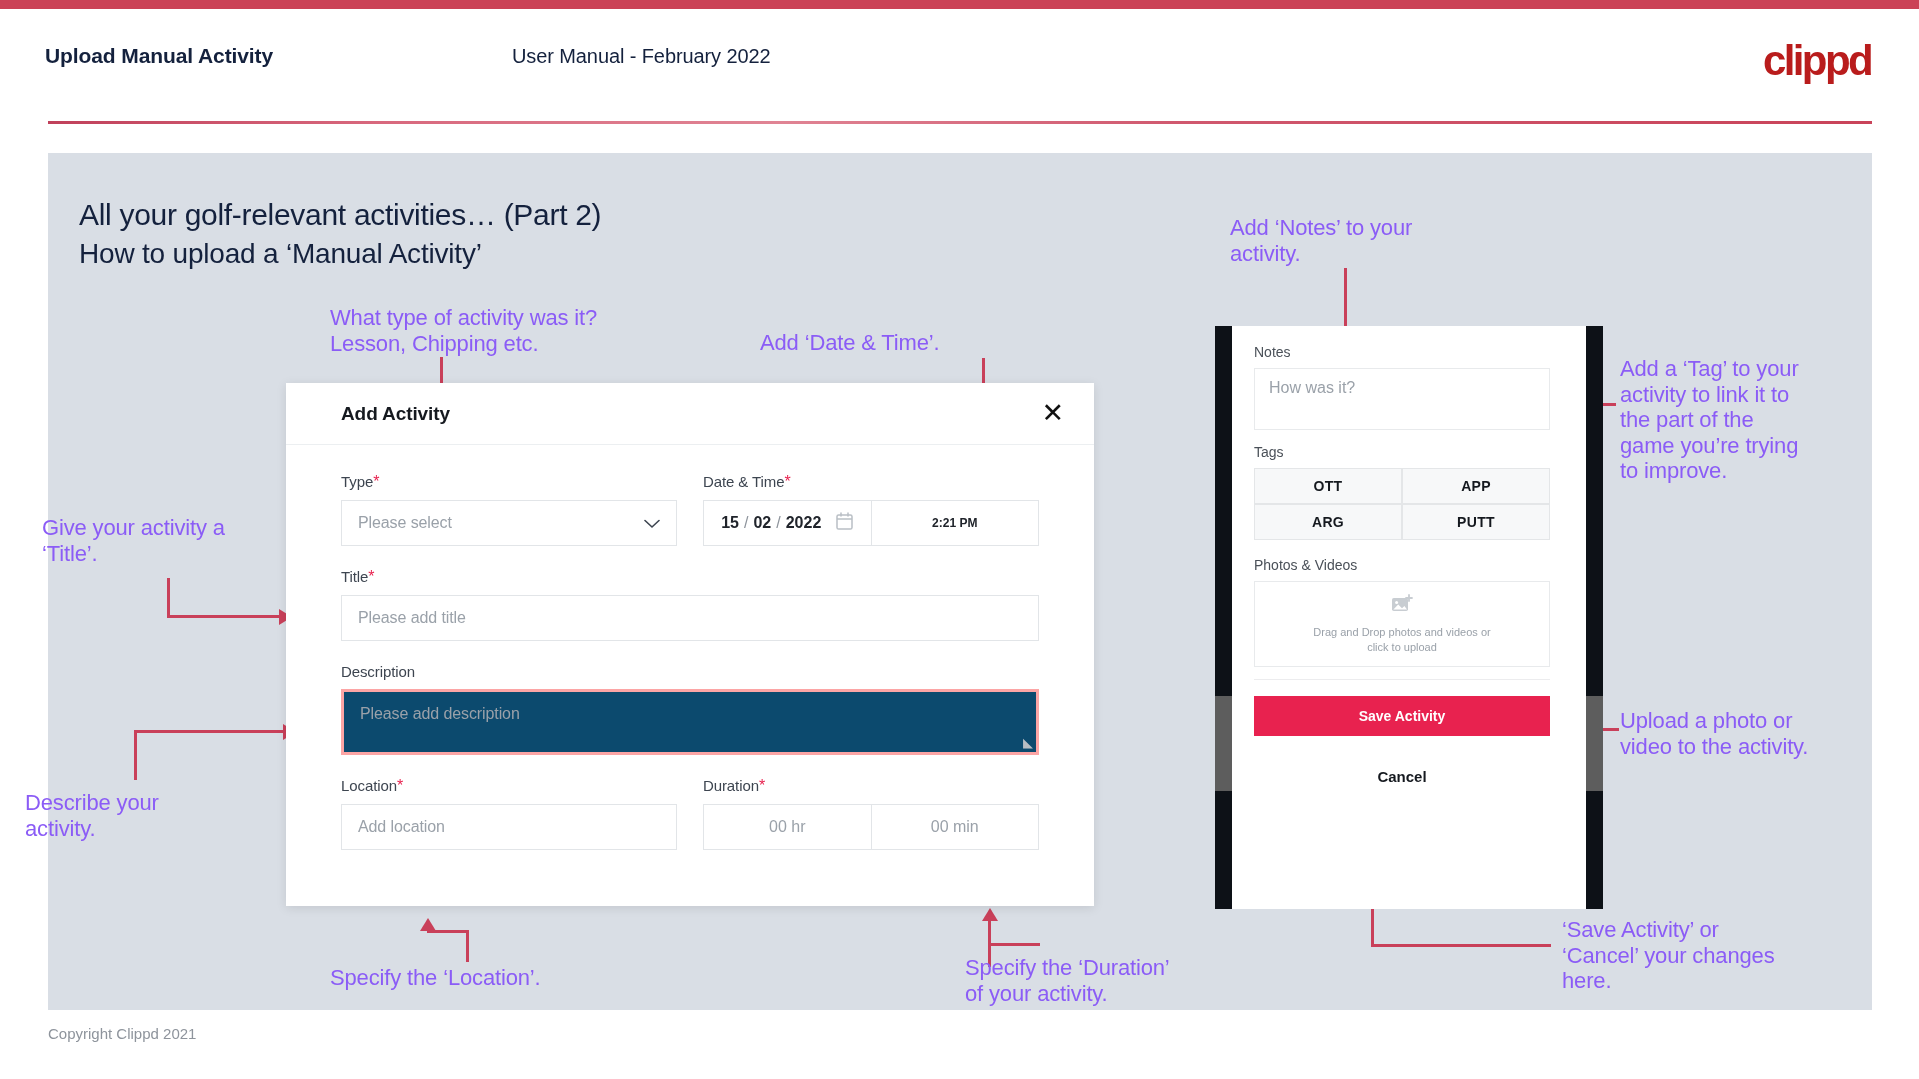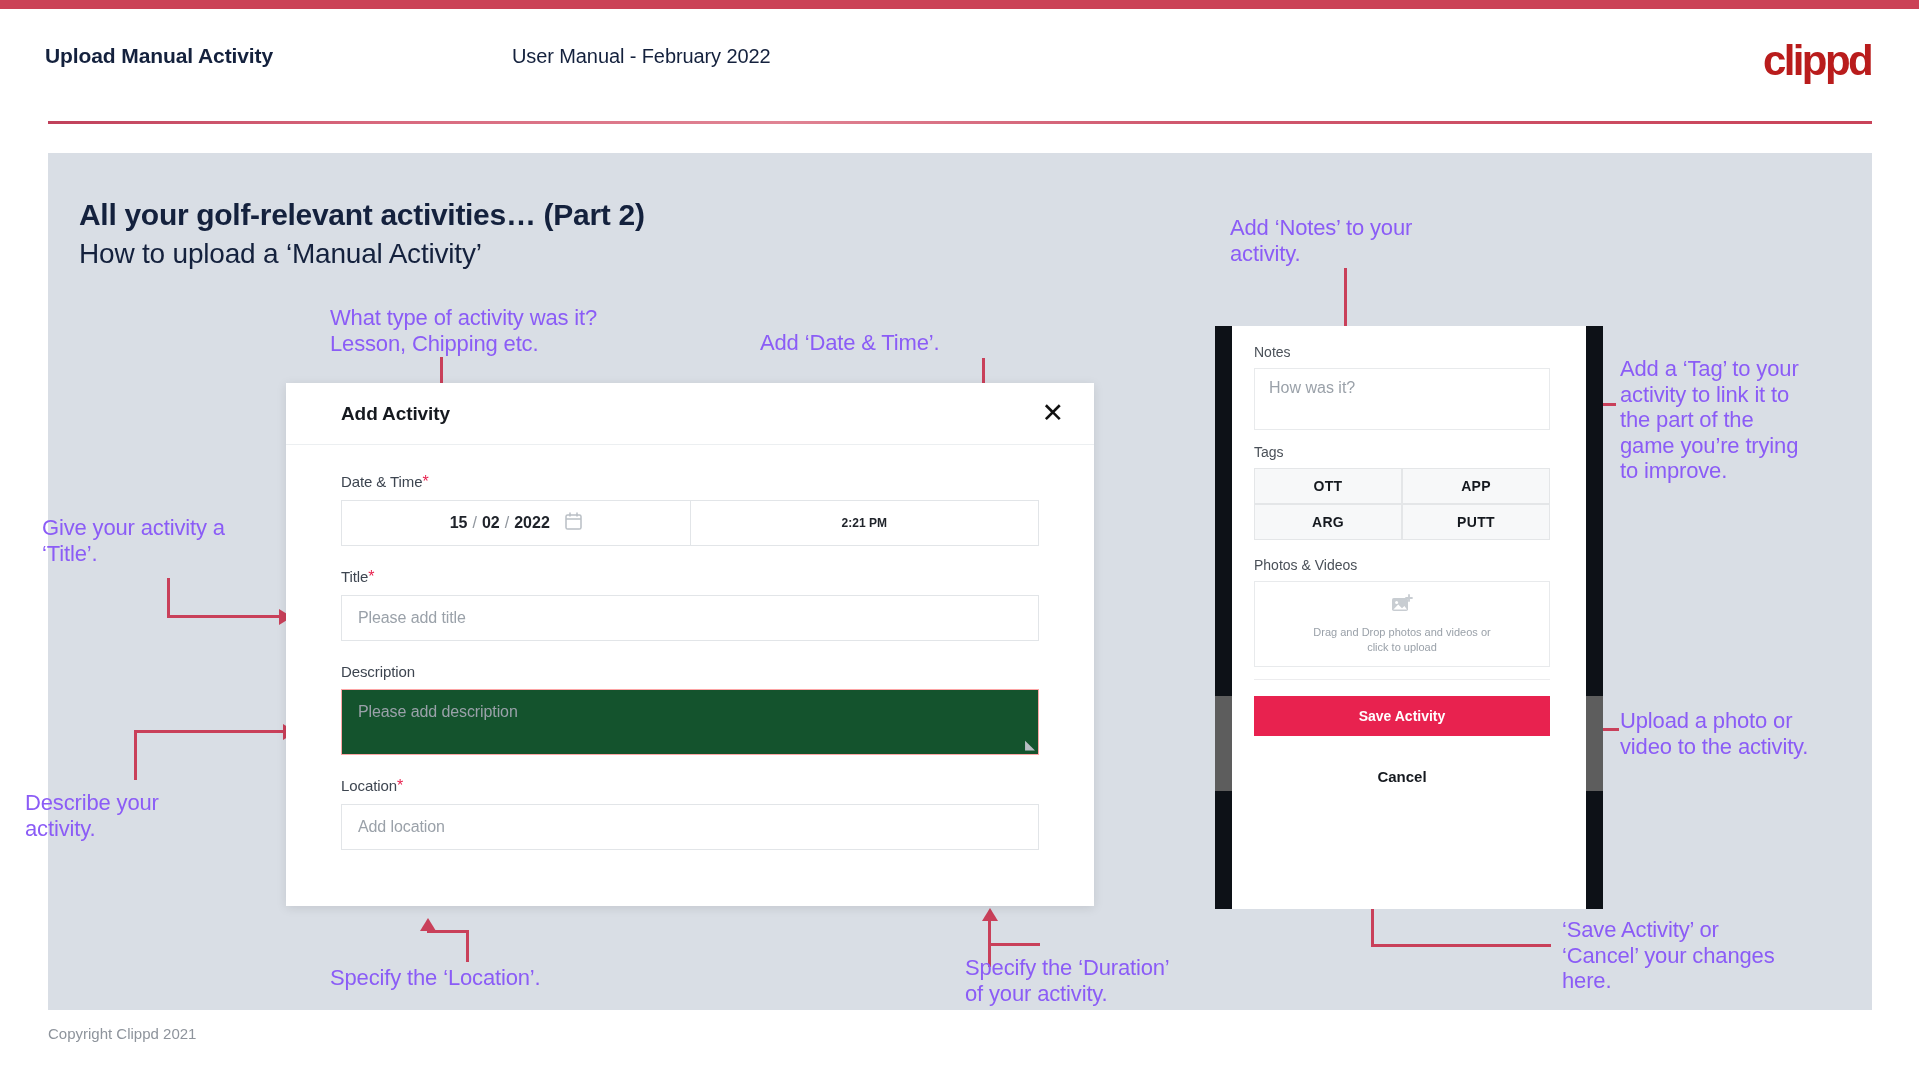--- a/index.html
+++ b/index.html
@@ -38,21 +38,21 @@
   }
 
   
   .slide {
     position: absolute; left: 48px; top: 153px; width: 1824px; height: 857px;
     background: #d9dee5;
   }
 
   .slide-title {
     position: absolute; left: 79px; top: 198px;
-    font-size: 30px; font-weight: 700; color: #14213d; letter-spacing: -0.3px;
+    font-size: 30px; font-weight: 400; color: #14213d; letter-spacing: -0.3px;
   }
   .slide-subtitle {
     position: absolute; left: 79px; top: 238px;
     font-size: 28px; font-weight: 400; color: #14213d; letter-spacing: -0.2px;
   }
 
   
   .anno {
     position: absolute; color: #8b5cf6; font-size: 22px; line-height: 1.16;
     letter-spacing: -0.15px;
@@ -121,21 +121,21 @@
   }
   .dt-sep { color:#8f959d; font-weight:400; }
   .cal-ico { margin-left: 10px; display:inline-block; }
   .dt-time {
     flex: 1; height: 46px; border: 1px solid #e2e5e8;
     display: flex; align-items: center; justify-content: center;
     font-size: 12px; color: #20242b; font-weight: 700;
   }
 
   .ta {
-    width: 100%; height: 66px; border: 1px solid #fca5a5; background:#14532d;
+    width: 100%; height: 66px; border: 3px solid #fca5a5; background:#0c4a6e;
     padding: 13px 16px; font-size: 16px; color:#9aa1a9; position: relative;
     letter-spacing:-0.1px;
   }
   .ta-grip {
     position:absolute; right:3px; bottom:2px; font-size:13px; color:#b8bdc3;
     transform: scaleX(-1);
   }
 
   .duration { display:flex; width:100%; }
   .dur-cell {
@@ -272,20 +272,33 @@
 
   <div class="modal">
     <div class="modal-head">
       <div class="modal-head-title">Add Activity</div>
       <div class="modal-close">✕</div>
     </div>
 
     <div class="modal-body">
 
       <div class="row">
+        <div class="col">
+          <div class="field-label">
+            <span>Type</span><span class="req">*</span>
+          </div>
+          <div class="inp select">
+            <span>Please select</span>
+            <span class="chev">
+              <svg width="16" height="10" viewBox="0 0 16 10" fill="none" aria-hidden="true">
+                <path d="M1 1.5 L8 8 L15 1.5" stroke="#3d4550" stroke-width="1.6" fill="none" stroke-linecap="round"></path>
+              </svg>
+            </span>
+          </div>
+        </div>
 
         <div class="col">
           <div class="field-label">
             <span>Date &amp; Time</span><span class="req">*</span>
           </div>
           <div class="datetime">
             <div class="dt-date">
               <span>15</span>
               <span class="dt-sep">/</span>
               <span>02</span>
@@ -325,20 +338,29 @@
 
       <div class="row mt22">
         <div class="col">
           <div class="field-label">
             <span>Location</span><span class="req">*</span>
           </div>
           <div class="inp">
             <span>Add location</span>
           </div>
         </div>
+        <div class="col">
+          <div class="field-label">
+            <span>Duration</span><span class="req">*</span>
+          </div>
+          <div class="duration">
+            <div class="dur-cell first">00 hr</div>
+            <div class="dur-cell">00 min</div>
+          </div>
+        </div>
       </div>
 
     </div>
   </div>
 
   <div class="phone">
     <div class="bezel-l">
       <div class="bezel-grey" style="left:0;"></div>
     </div>
     <div class="bezel-r">

